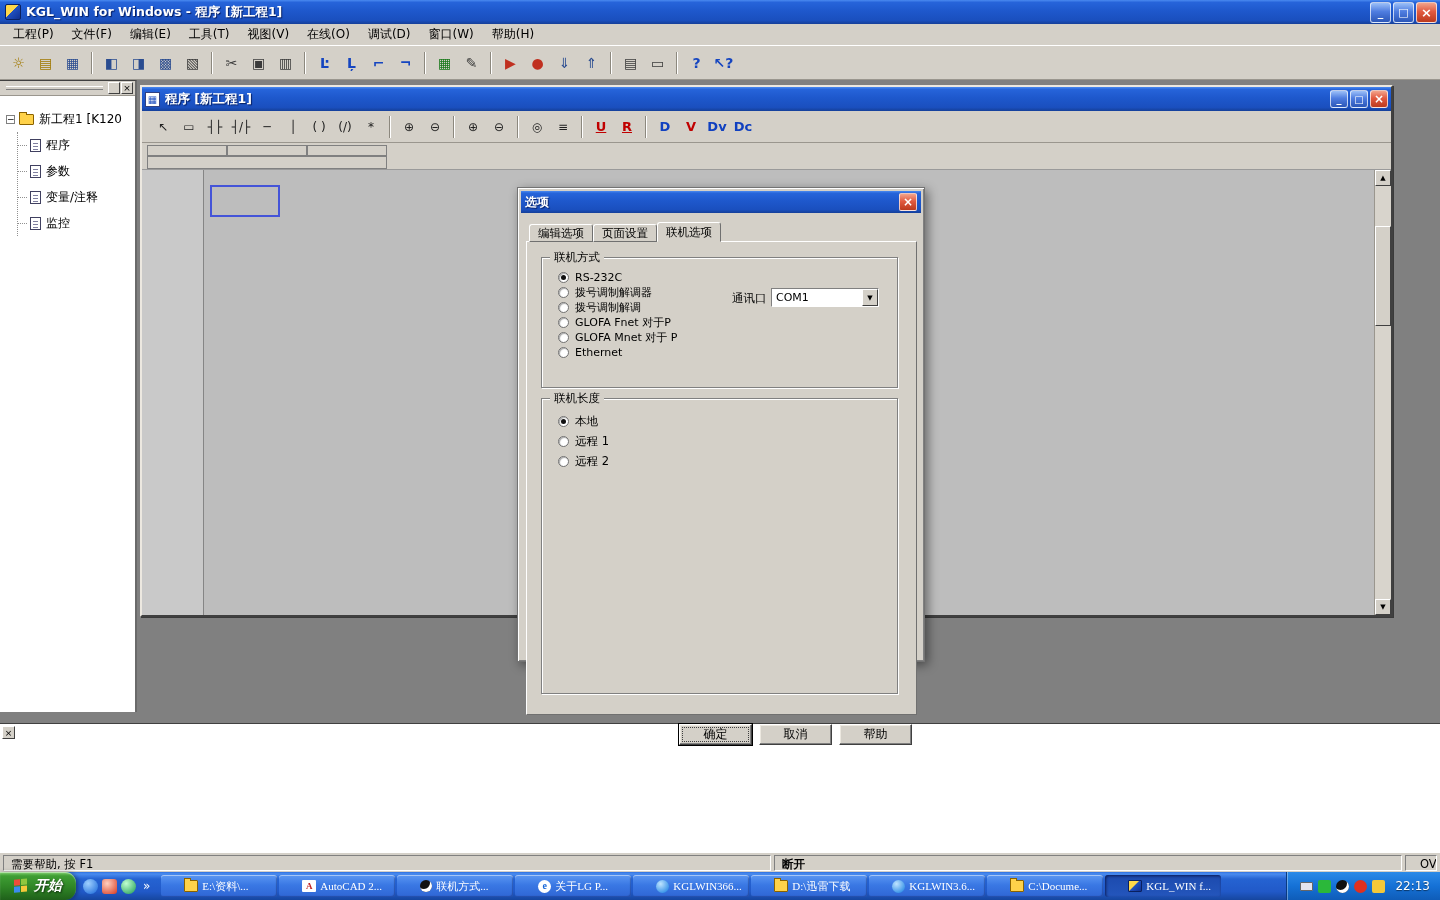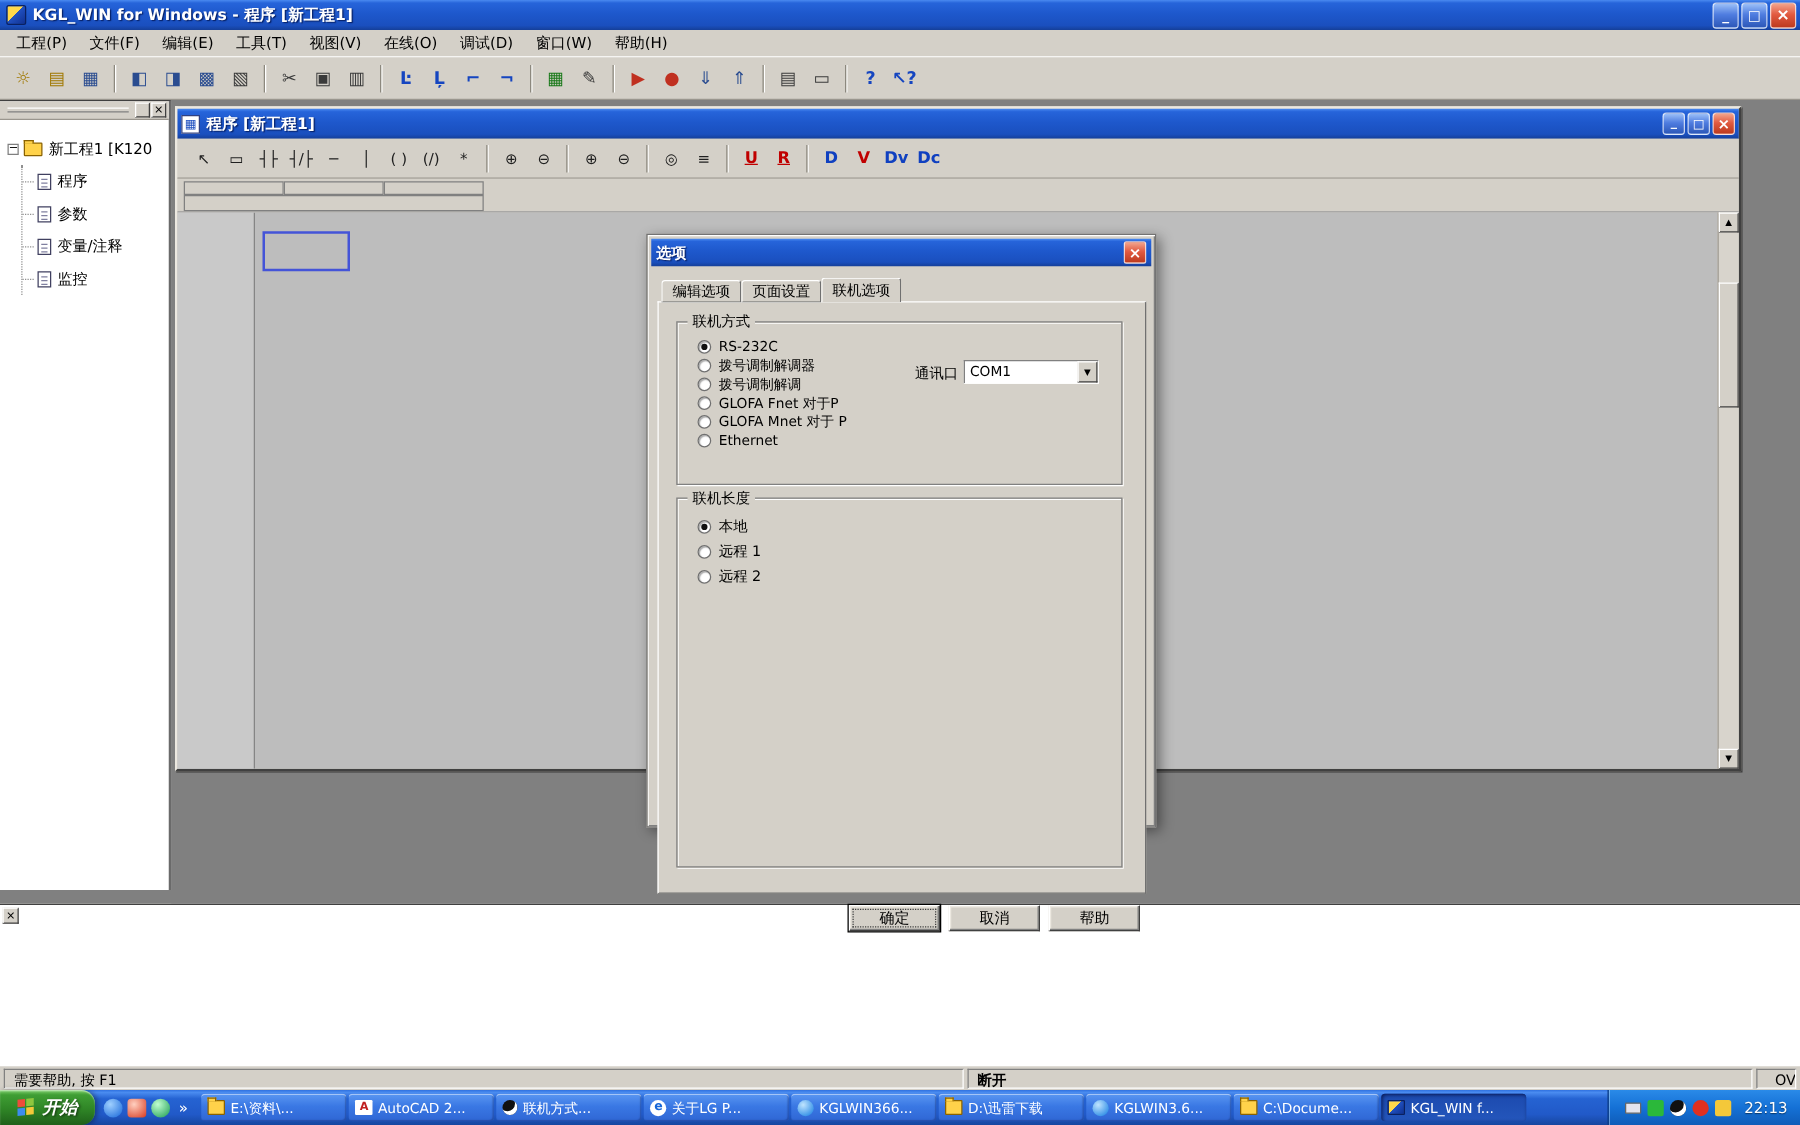--- a/index.html
+++ b/index.html
@@ -136,23 +136,23 @@
   .flag span { display:block; }
   .flag .f1{background:#ee4c3a}.flag .f2{background:#8ec73f}.flag .f3{background:#3c8cf0}.flag .f4{background:#f4c83a}
   .quick-launch { display:flex; align-items:center; gap:4px; padding:0 7px; flex:none; }
   .ql-icon { width:15px; height:15px; border-radius:3px; cursor:default; }
   .ql1 { background:radial-gradient(circle at 35% 30%,#9fd0ff,#1565d8); border-radius:50%; }
   .ql2 { background:radial-gradient(circle at 35% 30%,#ffd0c0,#d83a20); }
   .ql3 { background:radial-gradient(circle at 35% 30%,#c0ffd0,#1a9a50); border-radius:50%; }
   .ql-more { color:#fff; font-size:12px; padding:0 3px; cursor:default; }
   .tasks { display:flex; align-items:center; flex:1; overflow:hidden; }
   .task-btn { width:116px; height:22px; margin:14px 1px; flex:none; border-radius:3px; color:#fff; font-size:11px;
-    display:flex; align-items:center; gap:4px; padding:0 5px; overflow:hidden; white-space:nowrap; cursor:default;
+    display:flex; align-items:center; gap:4px; padding:0 23px; overflow:hidden; white-space:nowrap; cursor:default;
     background:linear-gradient(180deg,#5b97f2 0%,#3a78e4 45%,#2f66d4 100%);
-    box-shadow:inset 0 1px 0 rgba(255,255,255,.45), inset -1px -1px 1px rgba(0,0,40,.25); }
+    box-shadow:inset 0 1px 0 rgba(255,255,255,.45), inset -1px -1px 1px rgba(0,0,40,.25);font-family:Liberation Serif, serif; }
   .task-btn.active { background:linear-gradient(180deg,#1c4aae 0%,#2456bc 100%); box-shadow:inset 1px 1px 3px rgba(0,0,40,.65); }
   .task-icon { width:14px; height:12px; flex:none; border-radius:1px; }
   .ti-folder { background:#ffd24a; border:1px solid #8a6200; position:relative; }
   .ti-folder::before { content:""; position:absolute; top:-3px; left:-1px; width:5px; height:2px; background:#ffd24a; border:1px solid #8a6200; border-bottom:none; }
   .ti-acad { background:#fff; color:#c02020; font-weight:bold; font-size:9px; text-align:center; line-height:12px; }
   .ti-acad::before { content:"A"; }
   .ti-qq { background:#111; border-radius:50%; width:12px; height:12px; box-shadow:inset -2px -3px 0 #fff; }
   .ti-ie { background:#fff; color:#1565d8; font-weight:bold; font-size:10px; text-align:center; line-height:12px; border-radius:50%; width:13px; height:13px; }
   .ti-ie::before { content:"e"; }
   .ti-xl { background:radial-gradient(circle at 35% 30%,#bfe4ff,#0f7ae0); border-radius:50%; width:13px; height:13px; }

